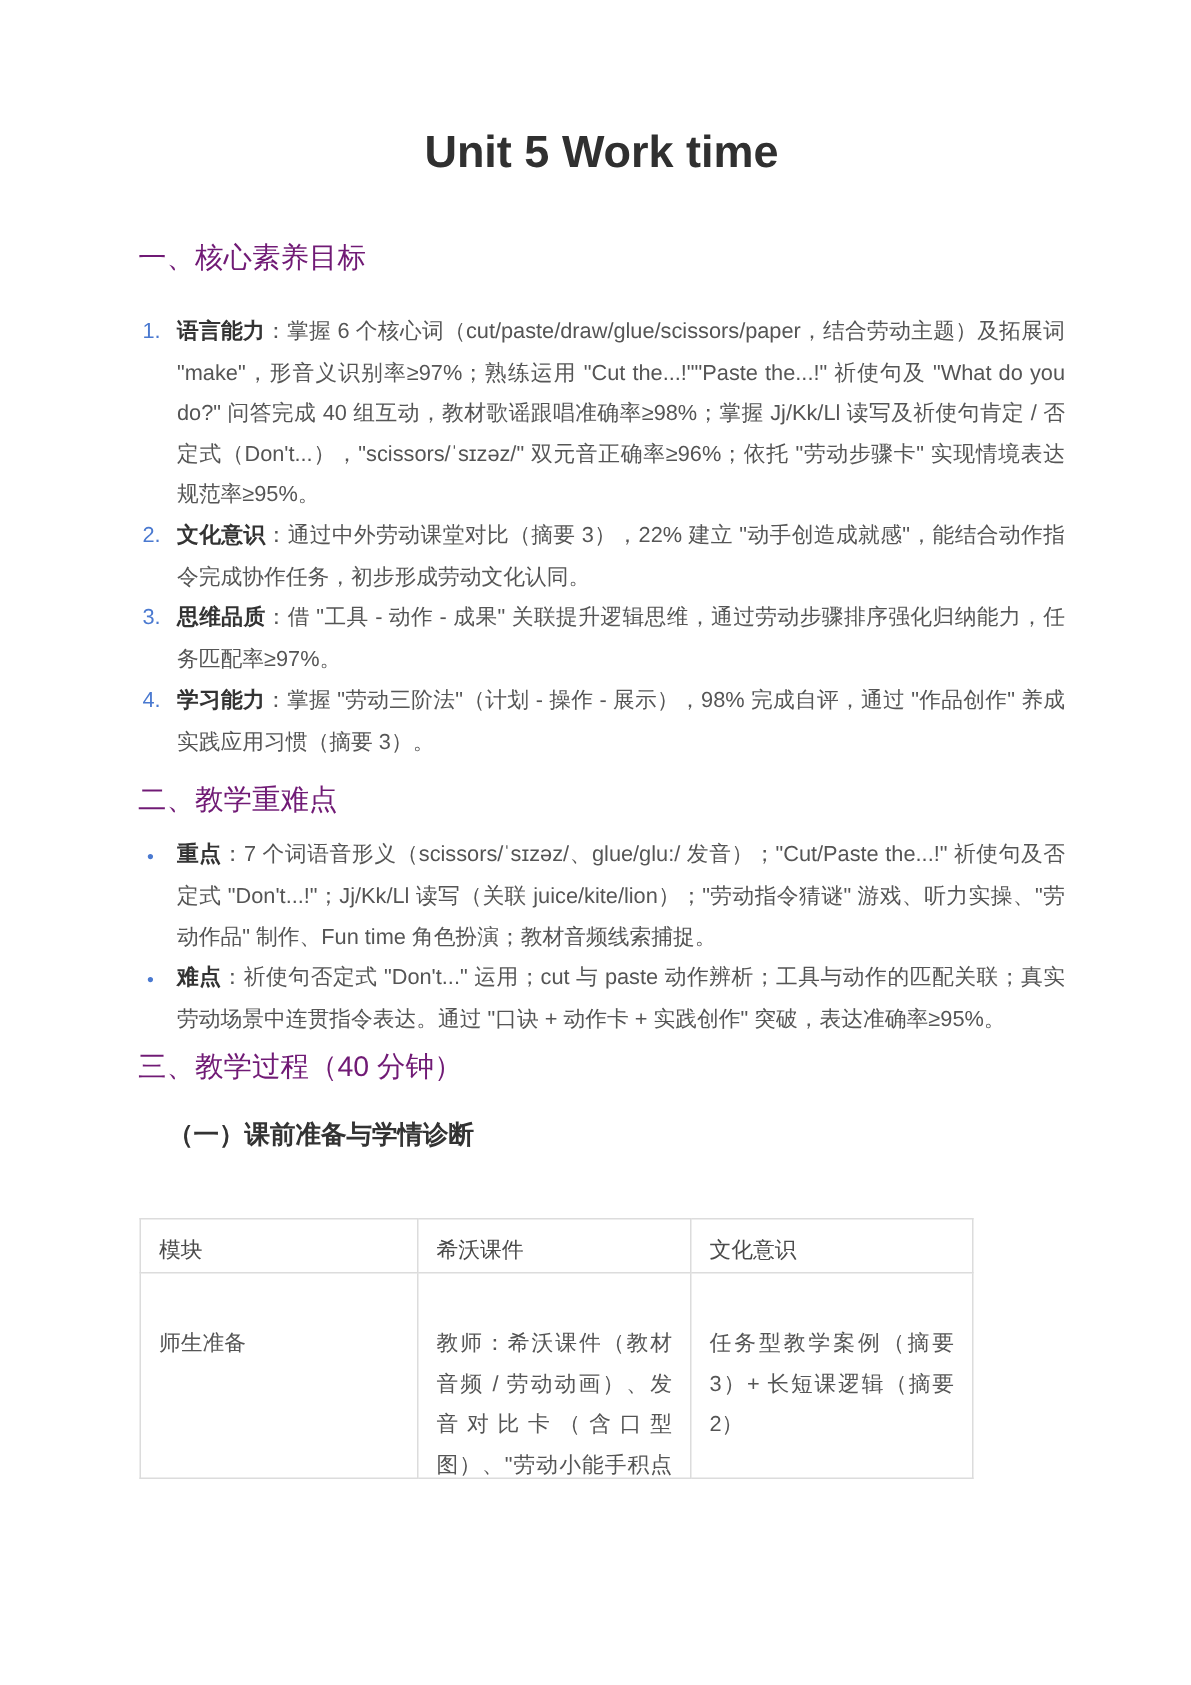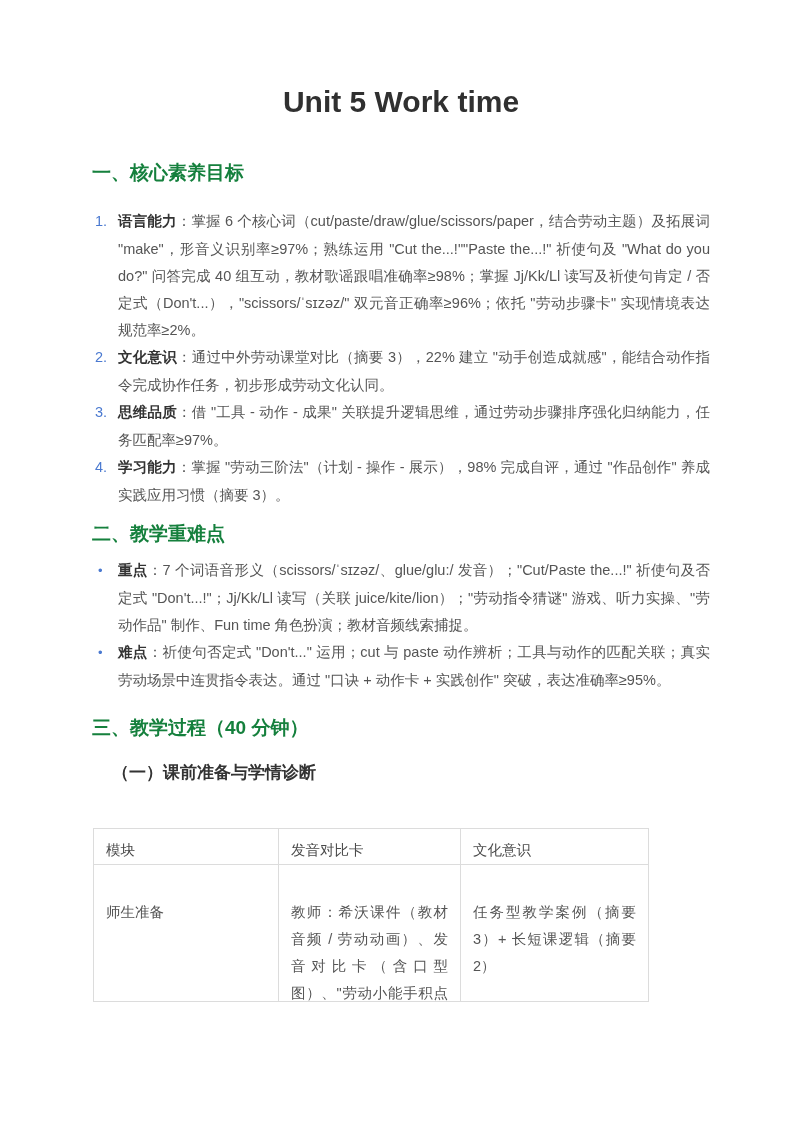--- a/index.html
+++ b/index.html
@@ -19,26 +19,26 @@
     margin-top: 80px;
     text-align: center;
     font-size: 30px;
     font-weight: bold;
     color: #303030;
     line-height: 44px;
   }
   h2.sec {
     margin-top: 36px;
     font-size: 19px;
-    font-weight: bold;
-    color: #15803d;
+    font-weight: normal;
+    color: #701a75;
     line-height: 26px;
   }
   h2.sec2 { margin-top: 12px; }
-  h2.sec3 { margin-top: 20px; line-height: 28px; }
+  h2.sec3 { margin-top: 4px; line-height: 28px; }
   h3.subsec {
     margin-top: 18px;
     margin-left: 20px;
     font-size: 17px;
     font-weight: bold;
     color: #333333;
     line-height: 26px;
   }
 
   .list { margin-top: 22px; }
@@ -94,21 +94,21 @@
 <div class="page">
   <div class="content">
 
     <h1 class="doc-title">Unit 5 Work time</h1>
 
     <h2 class="sec">一、核心素养目标</h2>
 
     <div class="list numbered">
       <div class="list-item">
         <span class="marker">1.</span>
-        <strong>语言能力</strong><span>：掌握 6 个核心词（cut/paste/draw/glue/scissors/paper，结合劳动主题）及拓展词 "make"，形音义识别率≥97%；熟练运用 "Cut the...!""Paste the...!" 祈使句及 "What do you do?" 问答完成 40 组互动，教材歌谣跟唱准确率≥98%；掌握 Jj/Kk/Ll 读写及祈使句肯定 / 否定式（Don't...），"scissors/ˈsɪzəz/" 双元音正确率≥96%；依托 "劳动步骤卡" 实现情境表达规范率≥2%。</span>
+        <strong>语言能力</strong><span>：掌握 6 个核心词（cut/paste/draw/glue/scissors/paper，结合劳动主题）及拓展词 "make"，形音义识别率≥97%；熟练运用 "Cut the...!""Paste the...!" 祈使句及 "What do you do?" 问答完成 40 组互动，教材歌谣跟唱准确率≥98%；掌握 Jj/Kk/Ll 读写及祈使句肯定 / 否定式（Don't...），"scissors/ˈsɪzəz/" 双元音正确率≥96%；依托 "劳动步骤卡" 实现情境表达规范率≥95%。</span>
       </div>
       <div class="list-item">
         <span class="marker">2.</span>
         <strong>文化意识</strong><span>：通过中外劳动课堂对比（摘要 3），22% 建立 "动手创造成就感"，能结合动作指令完成协作任务，初步形成劳动文化认同。</span>
       </div>
       <div class="list-item">
         <span class="marker">3.</span>
         <strong>思维品质</strong><span>：借 "工具 - 动作 - 成果" 关联提升逻辑思维，通过劳动步骤排序强化归纳能力，任务匹配率≥97%。</span>
       </div>
       <div class="list-item">
@@ -136,21 +136,21 @@
 
     <table class="prep">
       <colgroup>
         <col style="width:185px">
         <col style="width:182px">
         <col style="width:188px">
       </colgroup>
       <thead>
         <tr>
           <th>模块</th>
-          <th>发音对比卡</th>
+          <th>希沃课件</th>
           <th>文化意识</th>
         </tr>
       </thead>
       <tbody>
         <tr>
           <td>
             <div class="cell-clip">师生准备</div>
           </td>
           <td>
             <div class="cell-clip">教师：希沃课件（教材音频 / 劳动动画）、发音对比卡（含口型图）、"劳动小能手积点卡"、劳动工具</div>

